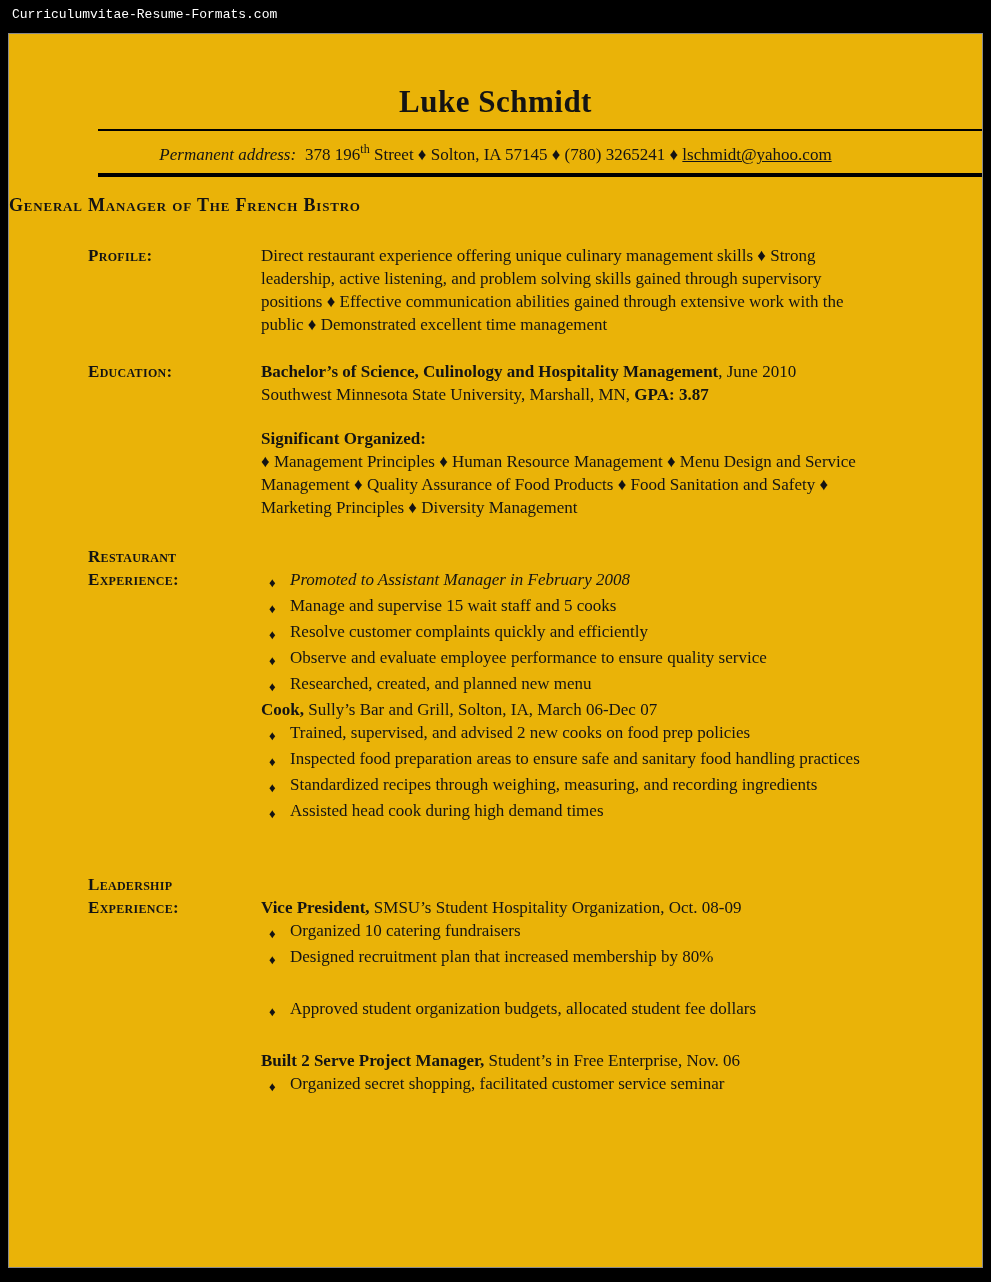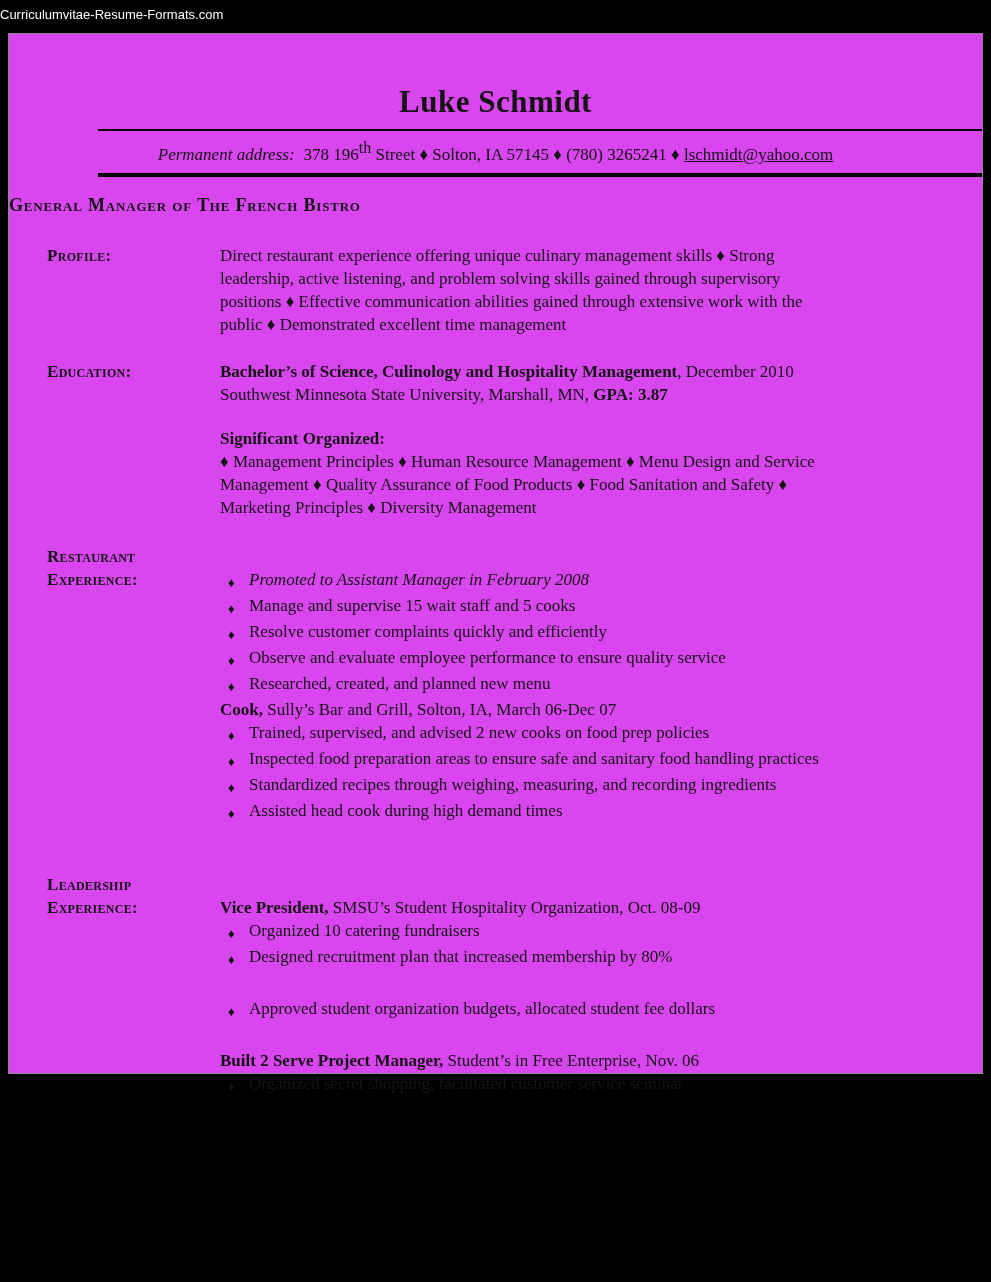--- a/index.html
+++ b/index.html
@@ -4,49 +4,49 @@
 <style>
   * { margin:0; padding:0; box-sizing:border-box; }
   html,body { width:991px; height:1282px; overflow:hidden; }
   body {
     background:#000;
     font-family:"Liberation Serif","DejaVu Serif",serif;
     color:#141414;
     position:relative;
   }
   .watermark {
-    position:absolute; top:7px; left:0;
-    color:#fff; font-family:Liberation Sans, sans-serif;
+    position:absolute; top:7px; left:12px;
+    color:#fff; font-family:Liberation Mono, monospace;
     font-size:13px;
   }
   .page {
     position:absolute; left:8px; top:33px;
-    width:975px; height:1041px;
-    background:#d946ef;
+    width:975px; height:1235px;
+    background:#eab308;
     border:1px solid #8a8a8a;
     padding-top:50px;
   }
   h1.name {
     text-align:center;
     font-size:31px; line-height:36px; font-weight:bold;
     letter-spacing:0.5px;
   }
   .rule { height:0; }
   .rule.thin  { border-top:2px solid #000; margin:9px 0 12px 89px; }
   .rule.thick { border-top:4px solid #000; margin:7px 0 0 89px; }
   .addresses { text-align:center; font-size:17px; line-height:23px; }
   .addr-label { font-style:italic; margin-right:9px; }
   .email { color:inherit; text-decoration:underline; cursor:pointer; }
-  sup.ord { font-size:16px; vertical-align:super; line-height:0; }
+  sup.ord { font-size:12px; vertical-align:super; line-height:0; }
   h2.headline {
     margin-top:18px; text-align:left;
     font-variant:small-caps; font-weight:bold;
     font-size:18px; letter-spacing:0.8px;
   }
-  .sections { margin-top:28px; padding-left:38px; font-size:17px; line-height:23px; }
+  .sections { margin-top:28px; padding-left:79px; font-size:17px; line-height:23px; }
   .sec { display:flex; margin-bottom:24px; }
   .sec-label {
     width:173px; flex:none;
     font-variant:small-caps; font-weight:bold; letter-spacing:0.3px;
   }
   .sec-content { width:612px; }
   .sec.offset .sec-content { margin-top:23px; }
   .sec.edu { margin-bottom:26px; }
   .sec.rest { margin-bottom:48px; }
   .sec.lead { margin-bottom:0; }
@@ -83,21 +83,21 @@
     <section class="sec">
       <div class="sec-label">Profile:</div>
       <div class="sec-content">
         <p>Direct restaurant experience offering unique culinary management skills ♦ Strong leadership, active listening, and problem solving skills gained through supervisory positions ♦ Effective communication abilities gained through extensive work with the public ♦ Demonstrated excellent time management</p>
       </div>
     </section>
 
     <section class="sec edu">
       <div class="sec-label">Education:</div>
       <div class="sec-content">
-        <p><span class="b">Bachelor’s of Science, Culinology and Hospitality Management</span><span>, December 2010</span></p>
+        <p><span class="b">Bachelor’s of Science, Culinology and Hospitality Management</span><span>, June 2010</span></p>
         <p><span>Southwest Minnesota State University, Marshall, MN, </span><span class="b">GPA:  3.87</span></p>
         <p class="coursework-head">Significant Organized:</p>
         <p>♦ Management Principles ♦ Human Resource Management ♦ Menu Design and Service Management ♦ Quality Assurance of Food Products  ♦ Food Sanitation and Safety ♦ Marketing Principles ♦ Diversity Management</p>
       </div>
     </section>
 
     <section class="sec rest offset">
       <div class="sec-label">
         <div>Restaurant</div>
         <div>Experience:</div>

